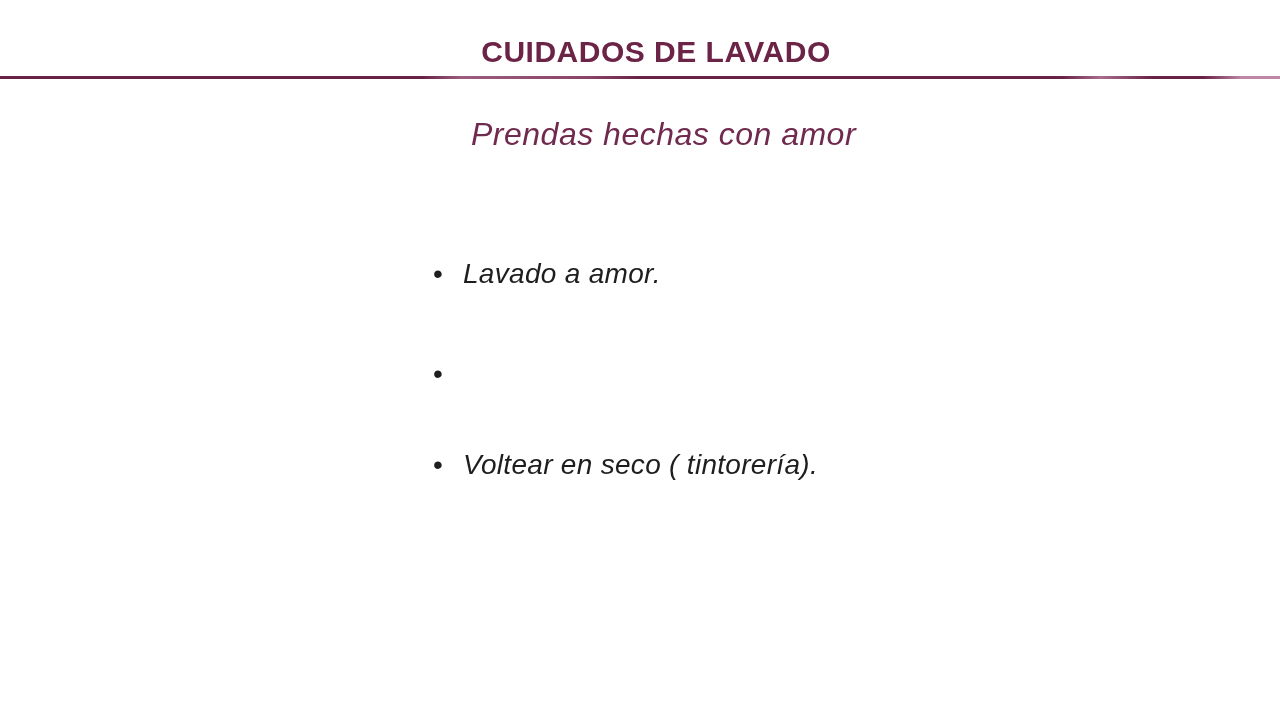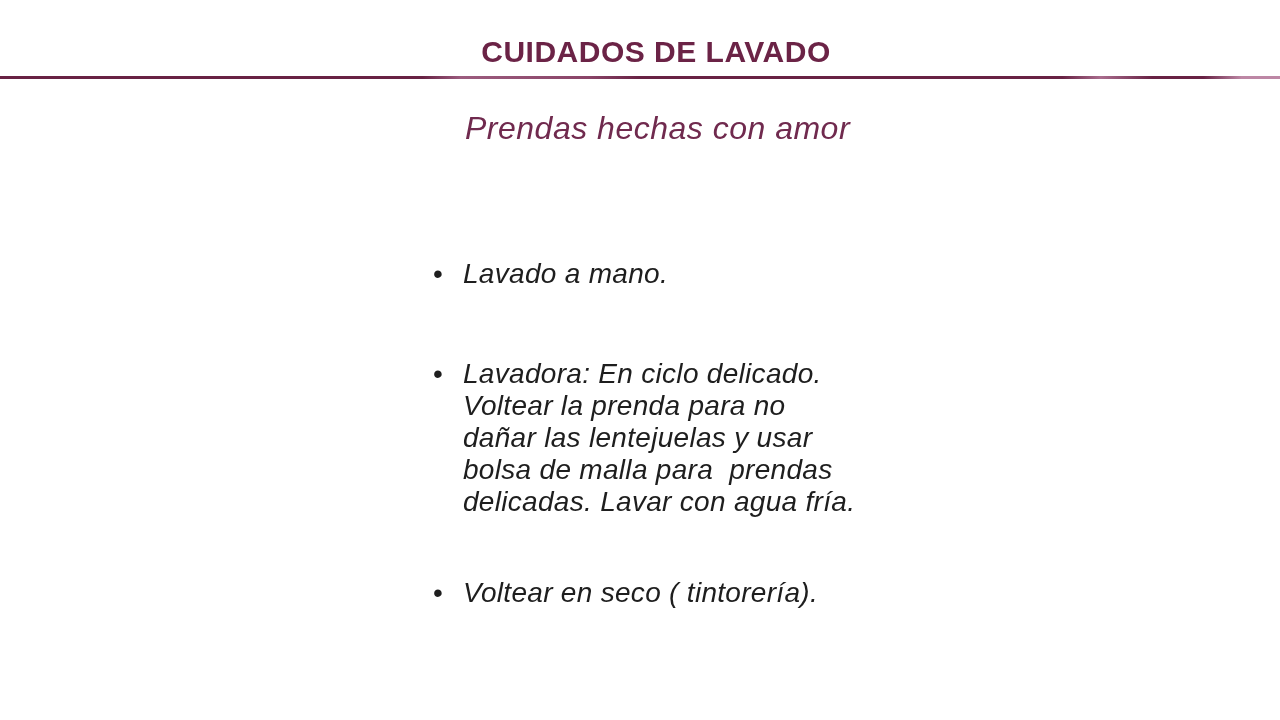--- a/index.html
+++ b/index.html
@@ -38,21 +38,21 @@
       #682244 0%, #682244 33%,
       #9c5c7f 36%, #8a4468 46%,
       #682244 50%, #682244 83%,
       #aa6d8e 86%, #682244 90%,
       #682244 94%, #bd87a5 97%, #bd87a5 100%);
   }
   .subtitle {
     position: absolute;
     left: 463px;
     top: 108px;
-    margin: 2px;
+    margin: 8px;
     font-style: italic;
     font-weight: 400;
     font-size: 32px;
     letter-spacing: 0.5px;
     color: #702a4e;
   }
   .bullets {
     position: absolute;
     left: 433px;
     top: 258px;
@@ -89,29 +89,24 @@
 
   <h1 class="title">CUIDADOS DE LAVADO</h1>
 
   <div class="divider"></div>
 
   <h2 class="subtitle">Prendas hechas con amor</h2>
 
   <ul class="bullets">
     <li class="bullet-item">
       <span class="marker">•</span>
-      <span class="btext">Lavado a mano.</span>
+      <span class="btext">Lavado a amor.</span>
     </li>
     <li class="bullet-item">
       <span class="marker">•</span>
-      <span class="btext">Lavadora: En ciclo delicado.
-Voltear la prenda para no
-dañar las lentejuelas y usar
-bolsa de malla para  prendas
-delicadas. Lavar con agua fría.</span>
     </li>
     <li class="bullet-item">
       <span class="marker">•</span>
       <span class="btext">Voltear en seco ( tintorería).</span>
     </li>
   </ul>
 
 </div>
 
 </body></html>

